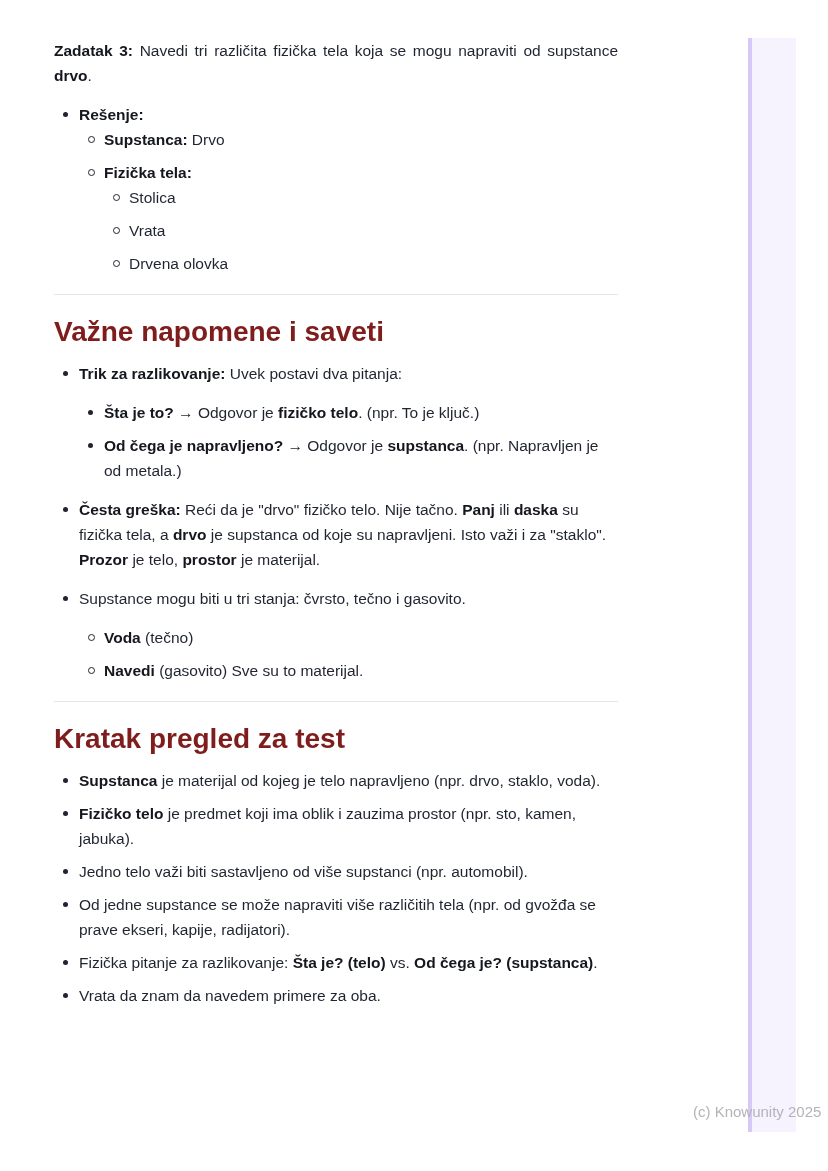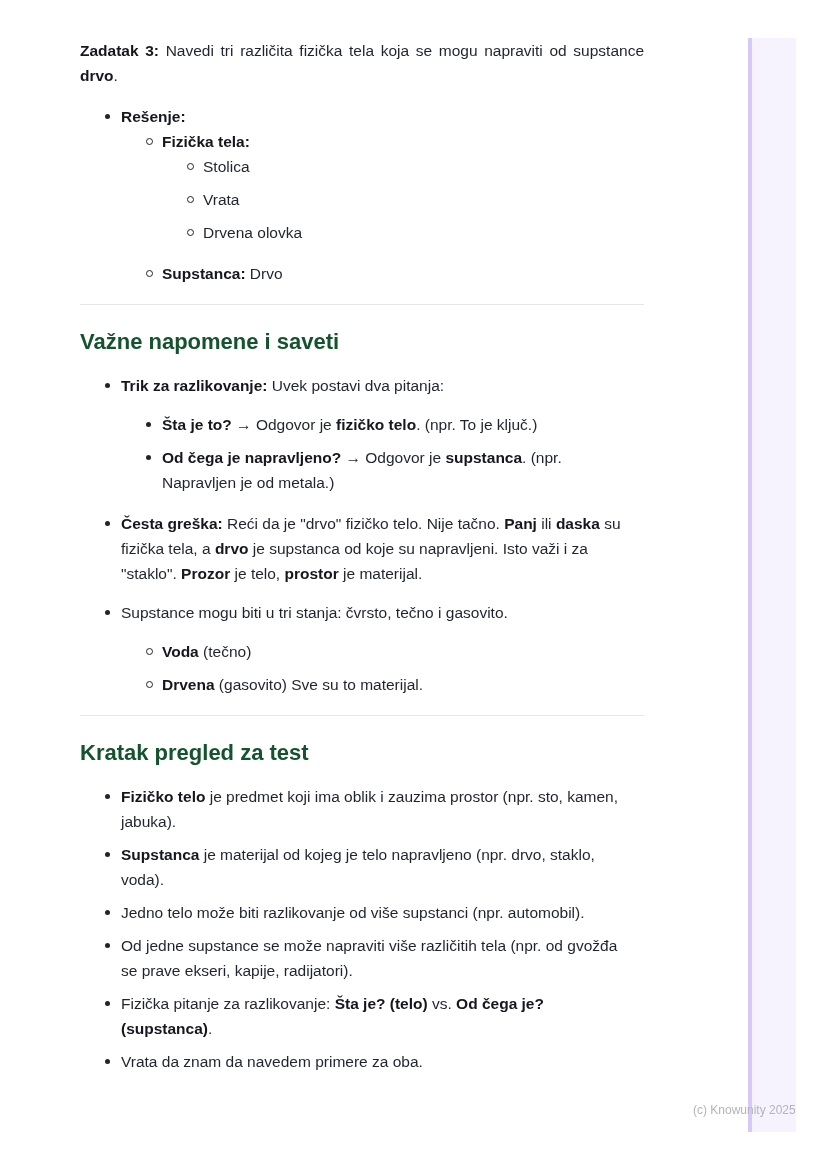--- a/index.html
+++ b/index.html
@@ -5,23 +5,23 @@
   html, body { margin: 0; padding: 0; }
   body {
     width: 828px; height: 1171px; background: #ffffff; position: relative; overflow: hidden;
     font-family: "Liberation Sans", "DejaVu Sans", sans-serif;
     color: #1f2430; font-size: 15.5px;
   }
   .sidebar-panel {
     position: absolute; left: 748px; top: 38px; width: 44px; height: 1094px;
     background: #f6f3fe; border-left: 4px solid #d6c9f7;
   }
-  .content { position: absolute; left: 80px; top: 38px; width: 564px; }
+  .content { position: absolute; left: 54px; top: 38px; width: 564px; }
   p.task { margin: 0 0 14px 0; line-height: 25px; text-align: justify; }
-  ul { margin: 16px; padding: 0; list-style: none; }
+  ul { margin: 0; padding: 0; list-style: none; }
   li { position: relative; line-height: 25px; }
   .l1 > li { padding-left: 25px; margin-bottom: 8px; }
   .l1 > li::before {
     content: ""; position: absolute; left: 9px; top: 10px; width: 5px; height: 5px;
     background: #1f2430; border-radius: 50%;
   }
   .l2 { margin-top: 8px; }
   .l2 > li { padding-left: 25px; margin-bottom: 8px; }
   .l2 > li::before {
     content: ""; position: absolute; left: 9px; top: 9px; width: 5px; height: 5px;
@@ -31,48 +31,48 @@
   .l2.tight { margin-top: 0; }
   .l3 { margin-top: 0; }
   .l3 > li { padding-left: 25px; margin-bottom: 8px; }
   .l3 > li::before {
     content: ""; position: absolute; left: 9px; top: 9px; width: 5px; height: 5px;
     border: 1px solid #1f2430; border-radius: 50%;
   }
   b { font-weight: 700; color: #15171f; }
   hr.divider { border: none; border-top: 1px solid #e6e6e9; margin: 18px 0 22px 0; }
   h2 {
-    margin: 0 0 14px 0; font-size: 22px; font-weight: 700; color: #14532d; line-height: 30px;
+    margin: 0 0 14px 0; font-size: 28px; font-weight: 700; color: #7f1d1d; line-height: 30px;
   }
   .footer {
-    position: absolute; left: 693px; top: 1103px; font-size: 12px; color: #b3b3b8;
+    position: absolute; left: 693px; top: 1103px; font-size: 15px; color: #b3b3b8;
   }
 </style>
 </head>
 <body>
 
 <div class="sidebar-panel"></div>
 
 <div class="content">
 
   <p class="task"><b>Zadatak 3:</b><span> Navedi tri različita fizička tela koja se mogu napraviti od supstance </span><b>drvo</b><span>.</span></p>
 
   <ul class="l1">
     <li>
       <b>Rešenje:</b>
       <ul class="l2 tight">
+        <li><b>Supstanca:</b><span> Drvo</span></li>
         <li style="margin-bottom:0">
           <b>Fizička tela:</b>
           <ul class="l3">
             <li>Stolica</li>
             <li>Vrata</li>
             <li>Drvena olovka</li>
           </ul>
         </li>
-        <li><b>Supstanca:</b><span> Drvo</span></li>
       </ul>
     </li>
   </ul>
 
   <hr class="divider">
 
   <h2>Važne napomene i saveti</h2>
 
   <ul class="l1">
     <li>
@@ -80,32 +80,32 @@
       <ul class="l2 disc" style="margin-top:14px">
         <li><b>Šta je to?</b><span> → Odgovor je </span><b>fizičko telo</b><span>. (npr. To je ključ.)</span></li>
         <li><b>Od čega je napravljeno?</b><span> → Odgovor je </span><b>supstanca</b><span>. (npr. Napravljen je od metala.)</span></li>
       </ul>
     </li>
     <li style="margin-top:14px; margin-bottom:14px"><b>Česta greška:</b><span> Reći da je "drvo" fizičko telo. Nije tačno. </span><b>Panj</b><span> ili </span><b>daska</b><span> su fizička tela, a </span><b>drvo</b><span> je supstanca od koje su napravljeni. Isto važi i za "staklo". </span><b>Prozor</b><span> je telo, </span><b>prostor</b><span> je materijal.</span></li>
     <li>
       <span>Supstance mogu biti u tri stanja: čvrsto, tečno i gasovito.</span>
       <ul class="l2" style="margin-top:14px">
         <li><b>Voda</b><span> (tečno)</span></li>
-        <li><b>Drvena</b><span> (gasovito) Sve su to materijal.</span></li>
+        <li><b>Navedi</b><span> (gasovito) Sve su to materijal.</span></li>
       </ul>
     </li>
   </ul>
 
   <hr class="divider">
 
   <h2>Kratak pregled za test</h2>
 
   <ul class="l1">
+    <li><b>Supstanca</b><span> je materijal od kojeg je telo napravljeno (npr. drvo, staklo, voda).</span></li>
     <li><b>Fizičko telo</b><span> je predmet koji ima oblik i zauzima prostor (npr. sto, kamen, jabuka).</span></li>
-    <li><b>Supstanca</b><span> je materijal od kojeg je telo napravljeno (npr. drvo, staklo, voda).</span></li>
-    <li><span>Jedno telo može biti razlikovanje od više supstanci (npr. automobil).</span></li>
+    <li><span>Jedno telo važi biti sastavljeno od više supstanci (npr. automobil).</span></li>
     <li><span>Od jedne supstance se može napraviti više različitih tela (npr. od gvožđa se prave ekseri, kapije, radijatori).</span></li>
     <li><span>Fizička pitanje za razlikovanje: </span><b>Šta je? (telo)</b><span> vs. </span><b>Od čega je? (supstanca)</b><span>.</span></li>
     <li><span>Vrata da znam da navedem primere za oba.</span></li>
   </ul>
 </div>
 
 <div class="footer">(c) Knowunity 2025</div>
 
 </body></html>

